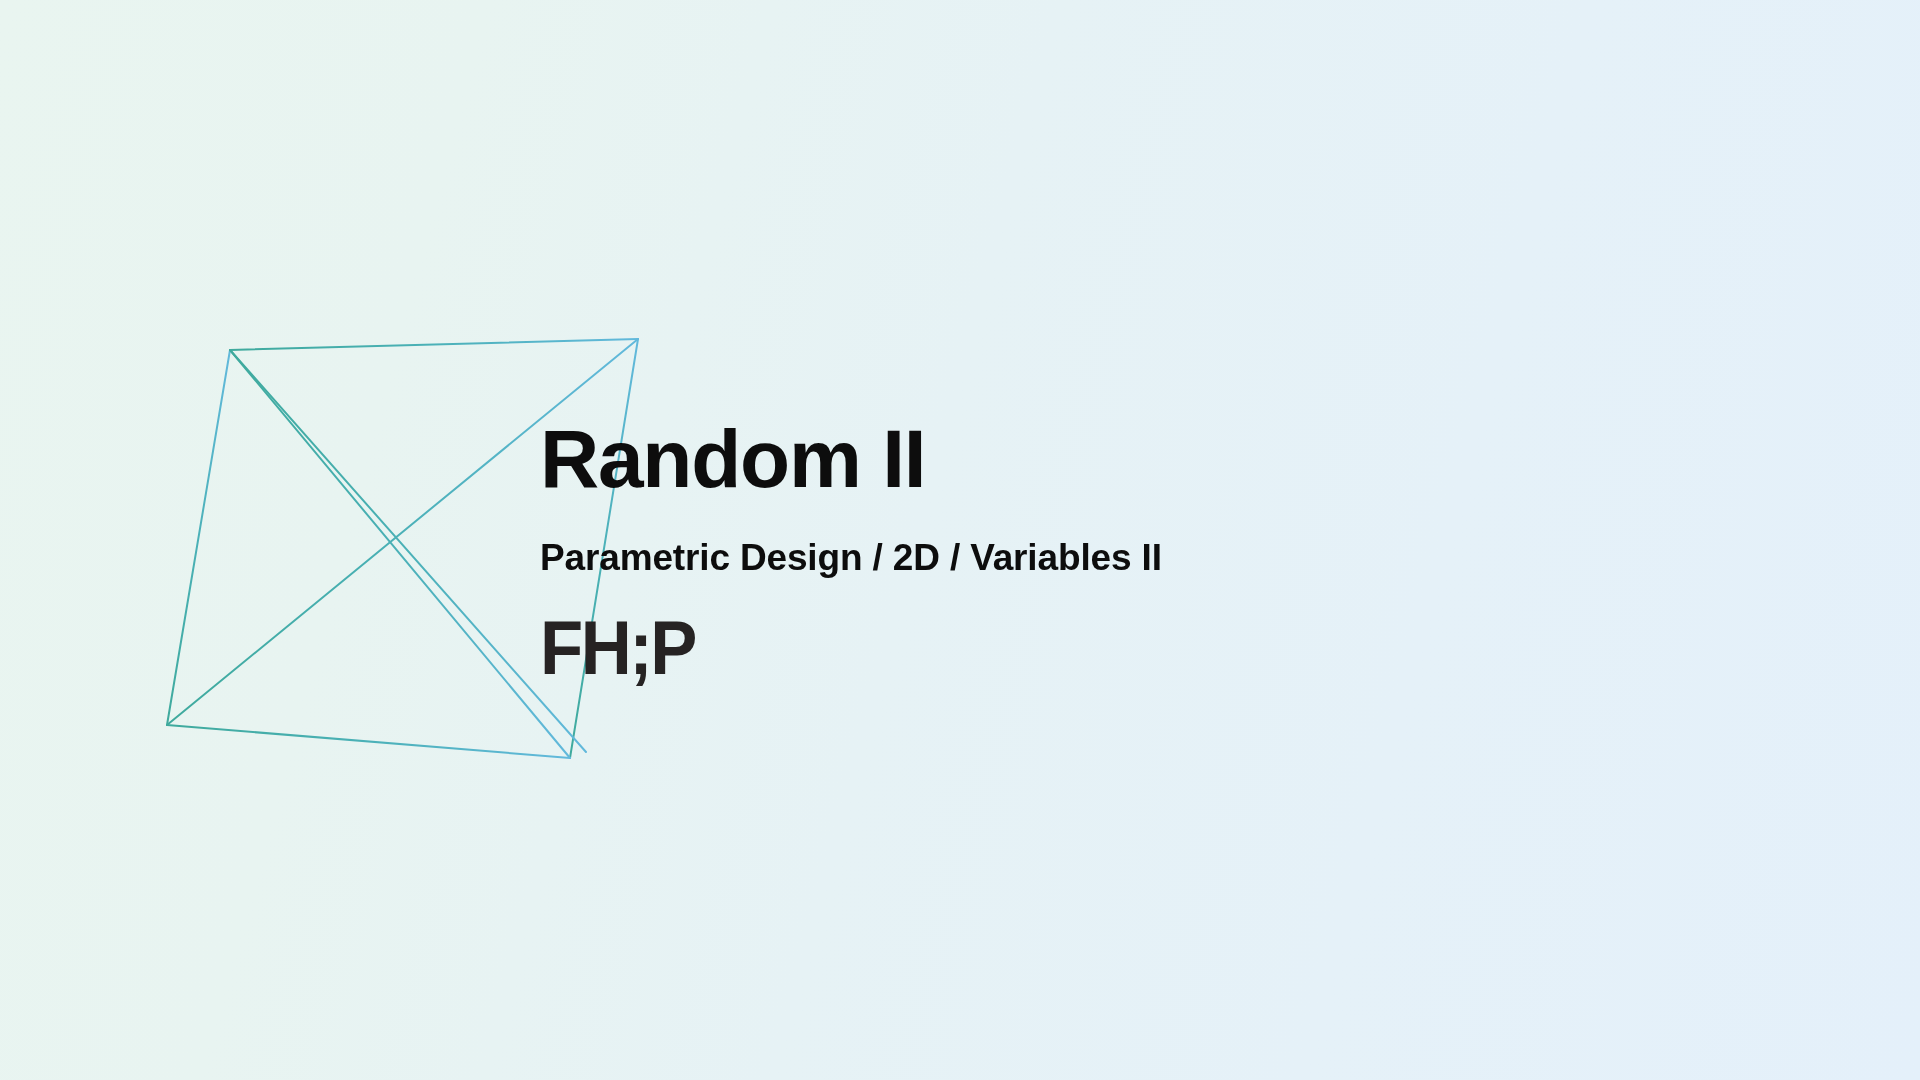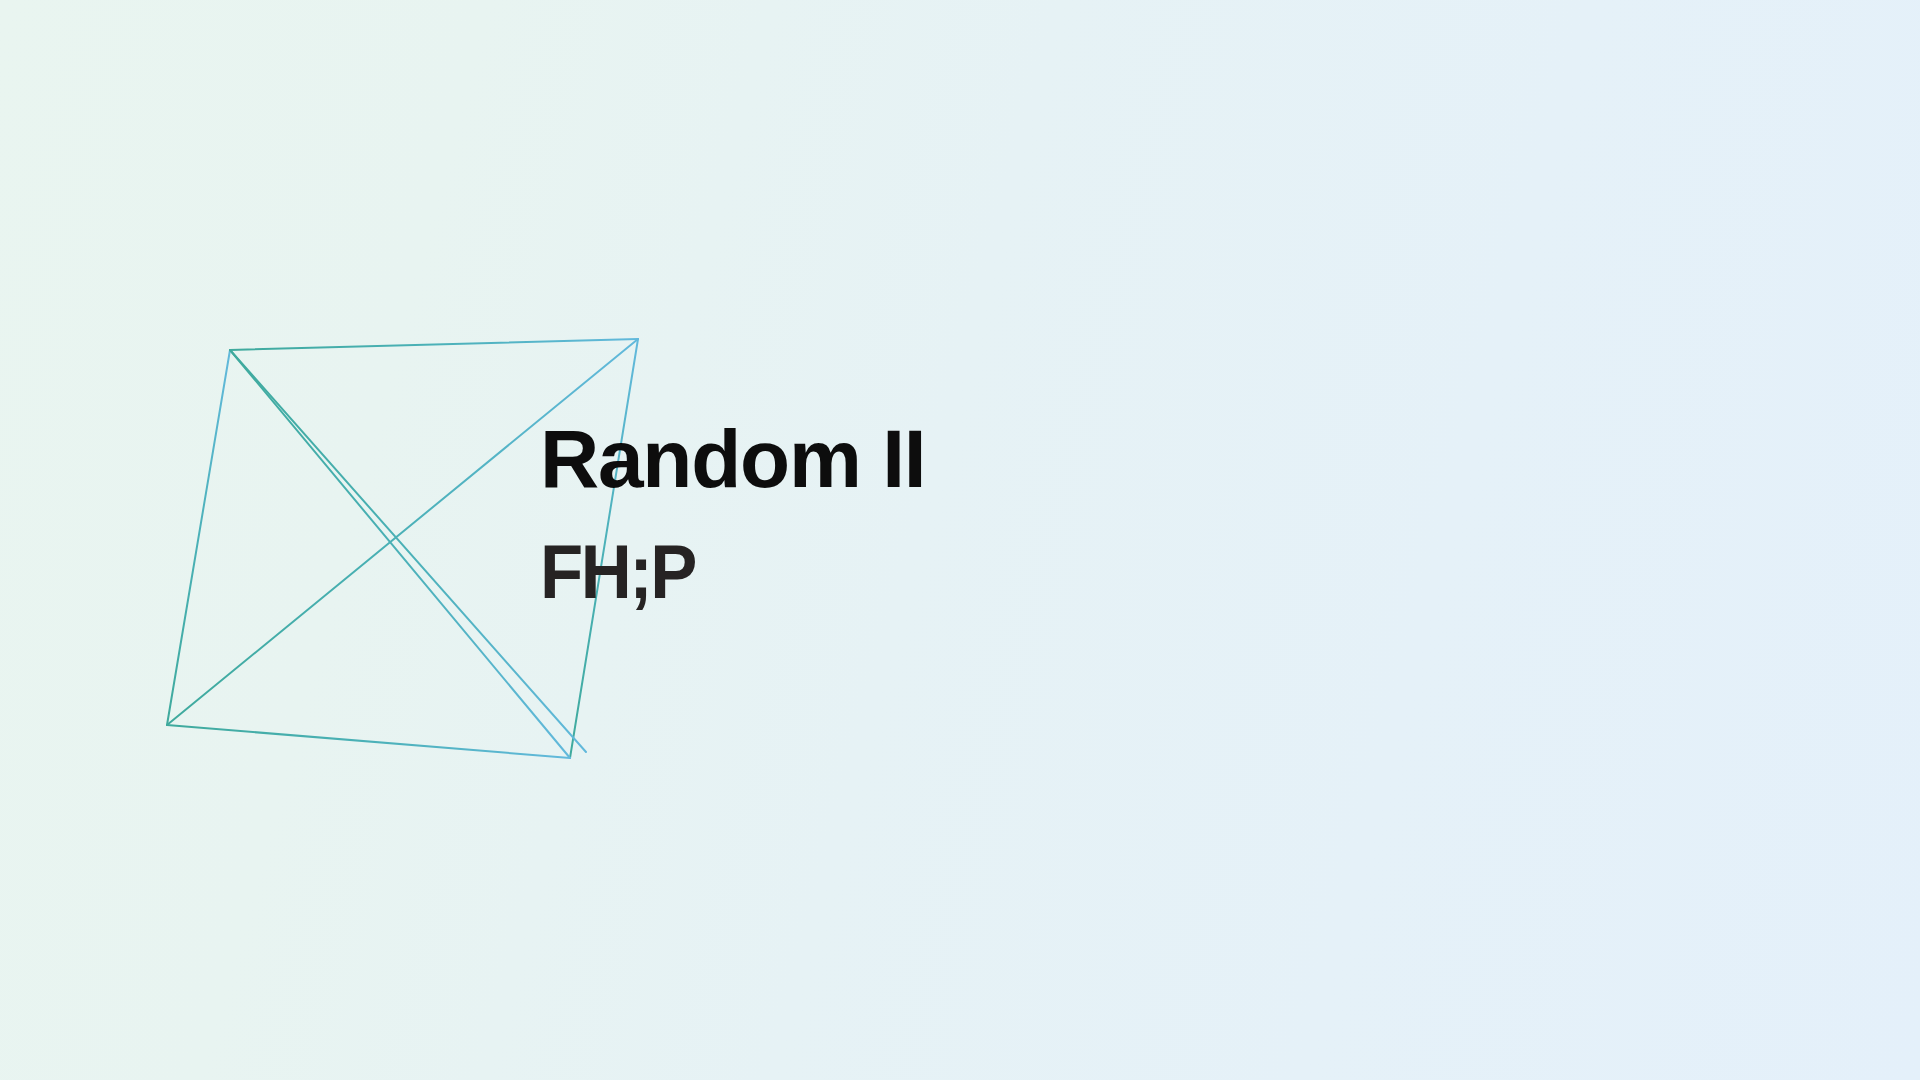--- a/index.html
+++ b/index.html
@@ -99,16 +99,17 @@
       <line x1="570" y1="758" x2="167" y2="725"></line>
       <line x1="167" y1="725" x2="230" y2="350"></line>
       <line x1="230" y1="350" x2="570" y2="758"></line>
       <line x1="638" y1="339" x2="167" y2="725"></line>
       <line x1="230" y1="350" x2="586" y2="752"></line>
     </g>
   </svg>
 
   <div id="textblock">
     <h1 id="title">Random II</h1>
+    <p id="subtitle">Parametric Design / 2D / Variables II</p>
     <p id="logo">FH;P</p>
   </div>
 
 </div>
 
 </body></html>

